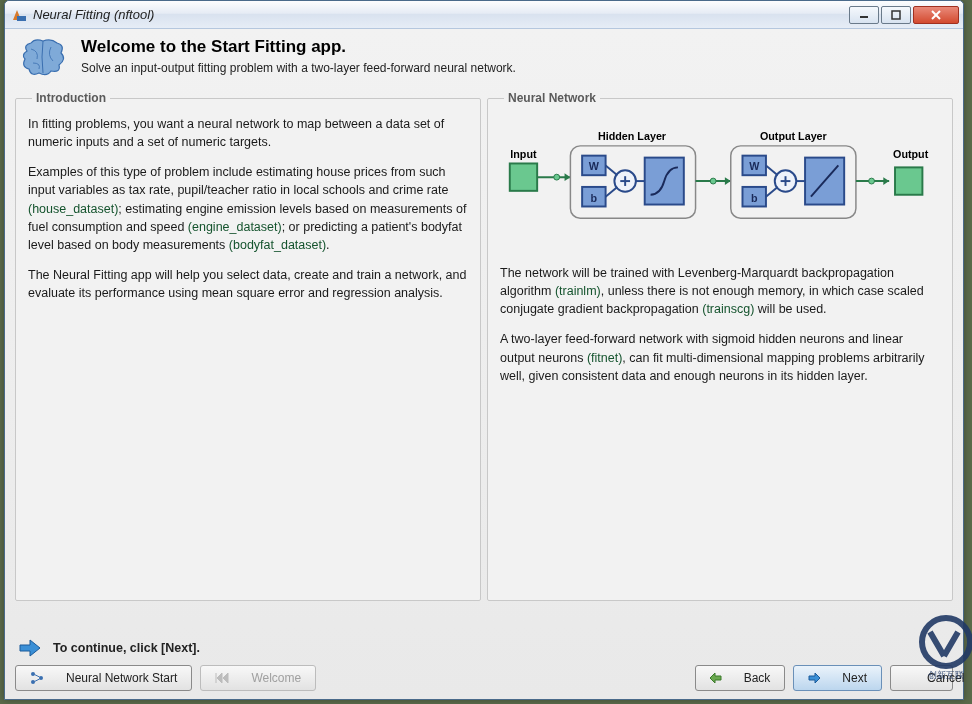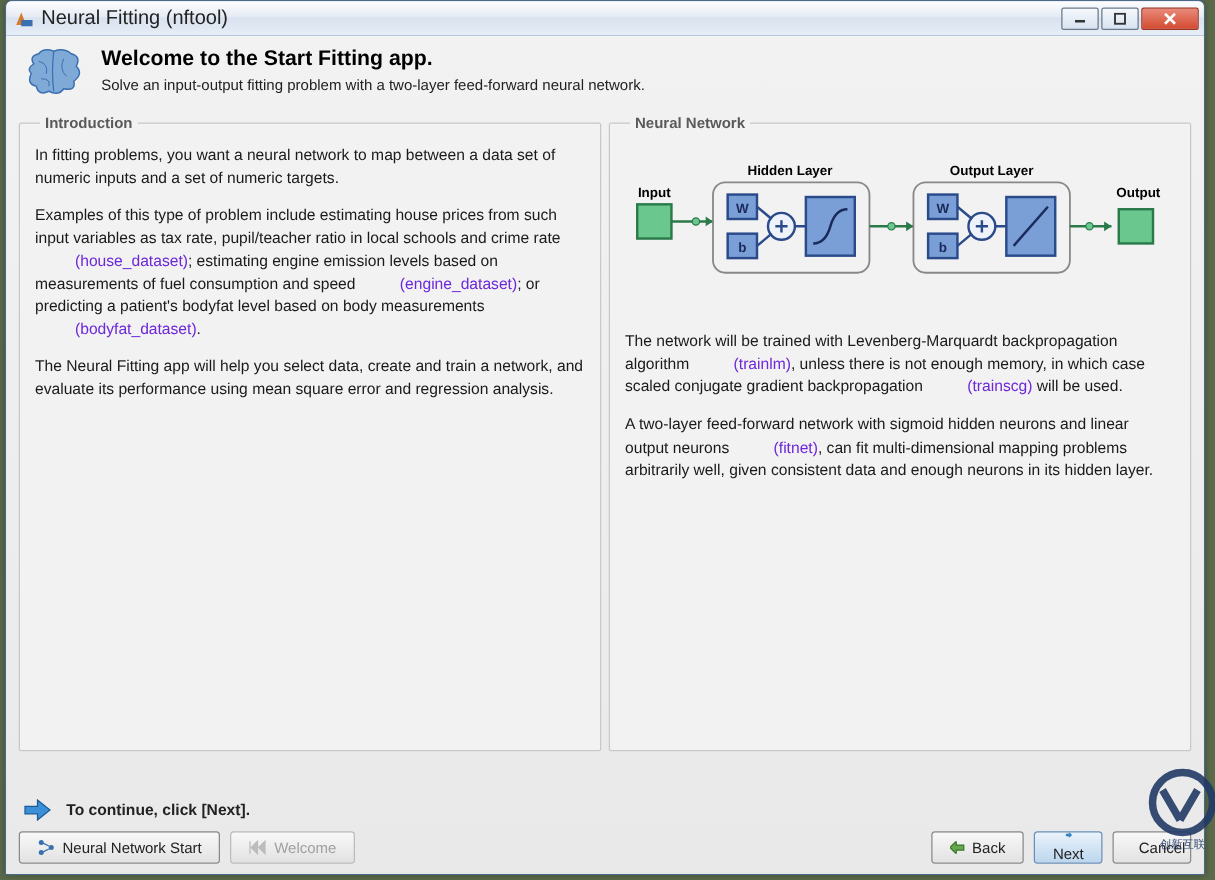--- a/index.html
+++ b/index.html
@@ -24,21 +24,21 @@
 .titlebar {
   height: 28px;
   background: linear-gradient(#fdfdfe,#e6ecf5 45%,#d9e2ef 50%,#e6edf6);
   border-bottom: 1px solid #b5c7de;
   display: flex; align-items: center;
   padding: 0 4px 0 6px;
   gap: 6px;
   border-radius: 5px 5px 0 0;
 }
 .titlebar .app-icon { width:16px; height:16px; display:inline-block; }
-.titlebar .title { color:#222; font-size:16px; flex:1; }
+.titlebar .title { color:#222; font-size:13px; flex:1;font-style:italic; }
 .win-buttons { display:flex; gap:0; }
 .win-btn { width:30px; height:18px; border:1px solid #6a7a8a; background:linear-gradient(#f5f8fc,#d8e3f0); border-radius:2px; margin-left:2px; display:flex; align-items:center; justify-content:center; }
 .win-btn.close { width:46px; background:linear-gradient(#e98a7a,#d34a2f); border-color:#a03020; color:#fff; }
 .win-btn svg { display:block; }
 .client {
   position: absolute; top:28px; left:0; right:0; bottom:0;
   background: linear-gradient(#f2f2f2,#e9e9e9);
   padding: 6px 8px 8px 8px;
 }
 .header-row { display:flex; gap:12px; padding: 2px 4px 10px 4px; }
@@ -54,41 +54,41 @@
   background:#f2f2f2;
   height: 510px;
   position:relative;
 }
 fieldset.panel legend {
   font-size:12px; font-weight:bold; color:#5a5a5a;
   padding: 0 4px; margin-left:4px;
 }
 .intro-text { font-size:12.5px; line-height:1.45; color:#1a1a1a; }
 .intro-text p { margin-bottom: 12px; }
-.link { color:#6d28d9;margin-left:32px; }
+.link { color:#14532d; }
 .nn-diagram { width:100%; height:130px; margin: 4px 0 12px 0; }
 .nn-text { font-size:12.5px; line-height:1.45; color:#1a1a1a; }
 .nn-text p { margin-bottom: 12px; }
 .footer { position:absolute; left:10px; right:10px; bottom:8px; }
 .hint-row { display:flex; align-items:center; gap:12px; margin-bottom:8px; padding-left:4px; }
 .hint-row .arrow { width:22px; height:18px; }
 .hint-row .hint { font-weight:bold; font-size:12.5px; color:#222; }
 .btn-row { display:flex; gap:8px; align-items:center; }
 .btn {
   height:26px;
   border:1px solid #8a8a8a;
   border-radius:3px;
   background:linear-gradient(#f8f8f8,#e2e2e2);
-  display:inline-flex; align-items:center; gap:6px;
+  display:inline-flex; align-items:center; gap:22px;
   padding: 0 14px;
   font-size:12px; color:#222;
   cursor:pointer;
 }
 .btn.disabled { color:#a0a0a0; border-color:#bcbcbc; cursor:default;text-align:center; }
-.btn.primary { background:linear-gradient(#eaf3fb,#bcd6ee); border-color:#6a90b8;flex-direction:column; }
+.btn.primary { background:linear-gradient(#eaf3fb,#bcd6ee); border-color:#6a90b8; }
 .watermark { position:absolute; right:-10px; bottom:20px; width:72px; height:72px; opacity:.9; }
 .spacer { flex:1; }
 </style>
 </head>
 <body>
 
 <div class="window">
   <div class="titlebar">
     <span class="app-icon">
       <svg width="16" height="16" viewBox="0 0 16 16">

